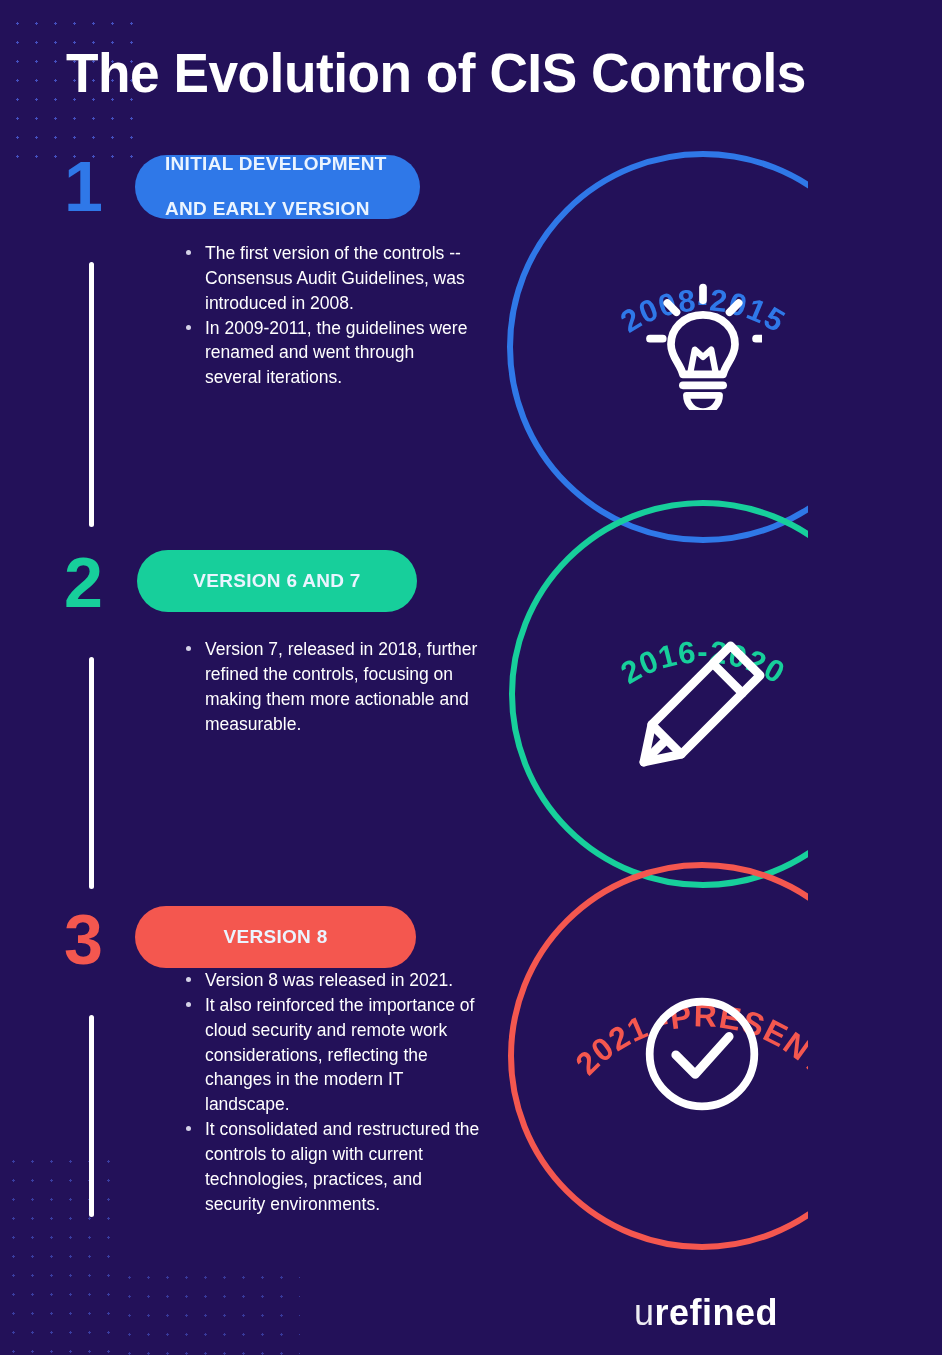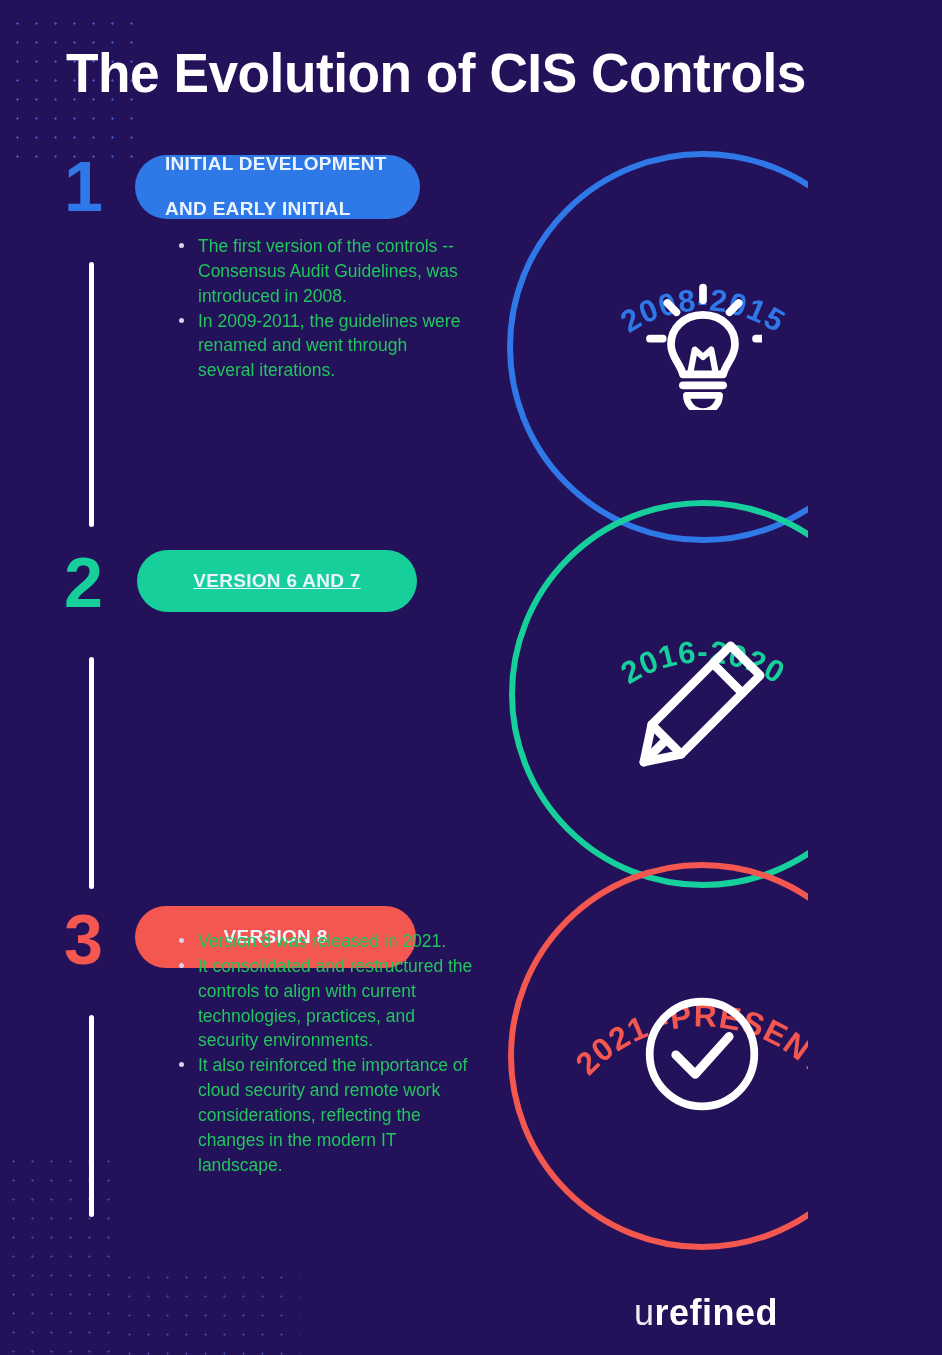--- a/index.html
+++ b/index.html
@@ -51,23 +51,23 @@
     letter-spacing:.3px;line-height:1.18;
     display:flex;align-items:center;
     padding:21px 0;
     box-sizing:border-box;
   }
   .pill span{display:block;width:100%;}
   .pill.center{justify-content:center;text-align:center;}
   .pill.left{justify-content:flex-start;padding-left:30px;text-align:left;}
   ul.bullets{
     position:absolute;
-    margin:1px;padding:0 0 0 22px;
+    margin:8px;padding:0 0 0 22px;
     list-style:none;
-    color:#22c55e;
+    color:#ffffff;
     font-size:17.5px;line-height:1.42;
   }
   ul.bullets li{
     position:relative;
     margin:0 0 0 0;
     padding-left:2px;
   }
   ul.bullets li::before{
     content:"";
     position:absolute;left:-17px;top:9px;
@@ -104,45 +104,46 @@
   <div class="dots bl1"></div>
   <div class="dots bl2"></div>
 
   <div class="title">The Evolution of CIS Controls</div>
 
   <div class="step-num" style="left:64px;top:152px;color:#2f78e8;">1</div>
   <div class="step-rule" style="left:89px;top:262px;height:265px;"></div>
   <div class="pill left" style="left:135px;top:155px;width:285px;height:64px;background:#2f78e8;">
     <span>
       <span>INITIAL DEVELOPMENT</span><br>
-      <span>AND EARLY INITIAL</span>
+      <span>AND EARLY VERSION</span>
     </span>
   </div>
   <ul class="bullets" style="left:173px;top:233px;width:268px;">
     <li>The first version of the controls -- Consensus Audit Guidelines, was introduced in 2008.</li>
     <li>In 2009-2011, the guidelines were renamed and went through several iterations.</li>
   </ul>
 
   <div class="step-num" style="left:64px;top:548px;color:#17cf9b;">2</div>
   <div class="step-rule" style="left:89px;top:657px;height:232px;"></div>
-  <div class="pill center" style="left:137px;top:550px;width:280px;height:62px;background:#17cf9b;text-decoration:underline;">
+  <div class="pill center" style="left:137px;top:550px;width:280px;height:62px;background:#17cf9b;">
     <span>VERSION 6 AND 7</span>
   </div>
   <ul class="bullets" style="left:173px;top:629px;width:286px;">
+    <li>Version 7, released in 2018, further refined the controls, focusing on making them more actionable and measurable.</li>
   </ul>
 
   <div class="step-num" style="left:64px;top:905px;color:#f4574f;">3</div>
   <div class="step-rule" style="left:89px;top:1015px;height:202px;"></div>
   <div class="pill center" style="left:135px;top:906px;width:281px;height:62px;background:#f4574f;">
     <span>VERSION 8</span>
   </div>
-  <ul class="bullets" style="left:173px;top:928px;width:282px;">
+  <ul class="bullets" style="left:173px;top:960px;width:282px;">
     <li>Version 8 was released in 2021.</li>
+    <li>It also reinforced the importance of cloud security and remote work considerations, reflecting the changes in the modern IT landscape.</li>
     <li>It consolidated and restructured the controls to align with current technologies, practices, and security environments.</li>
-    <li>It also reinforced the importance of cloud security and remote work considerations, reflecting the changes in the modern IT landscape.</li>
   </ul>
 
   <div class="circ-wrap" style="left:507px;top:151px;width:392px;height:392px;">
     <div class="circ" style="left:0;top:0;width:392px;height:392px;border:6px solid #2f78e8;"></div>
     <svg class="arc-text" width="392" height="392" viewBox="0 0 392 392">
       <defs>
           <path id="arc1" d="M 78 235 A 130 130 0 0 1 314 235" fill="none"></path>
         </defs>
       <text font-family="Liberation Sans, sans-serif" font-size="31" font-weight="bold" fill="#2f78e8" letter-spacing="1">
         <textPath href="#arc1" startOffset="50%" text-anchor="middle">2008-2015</textPath>

